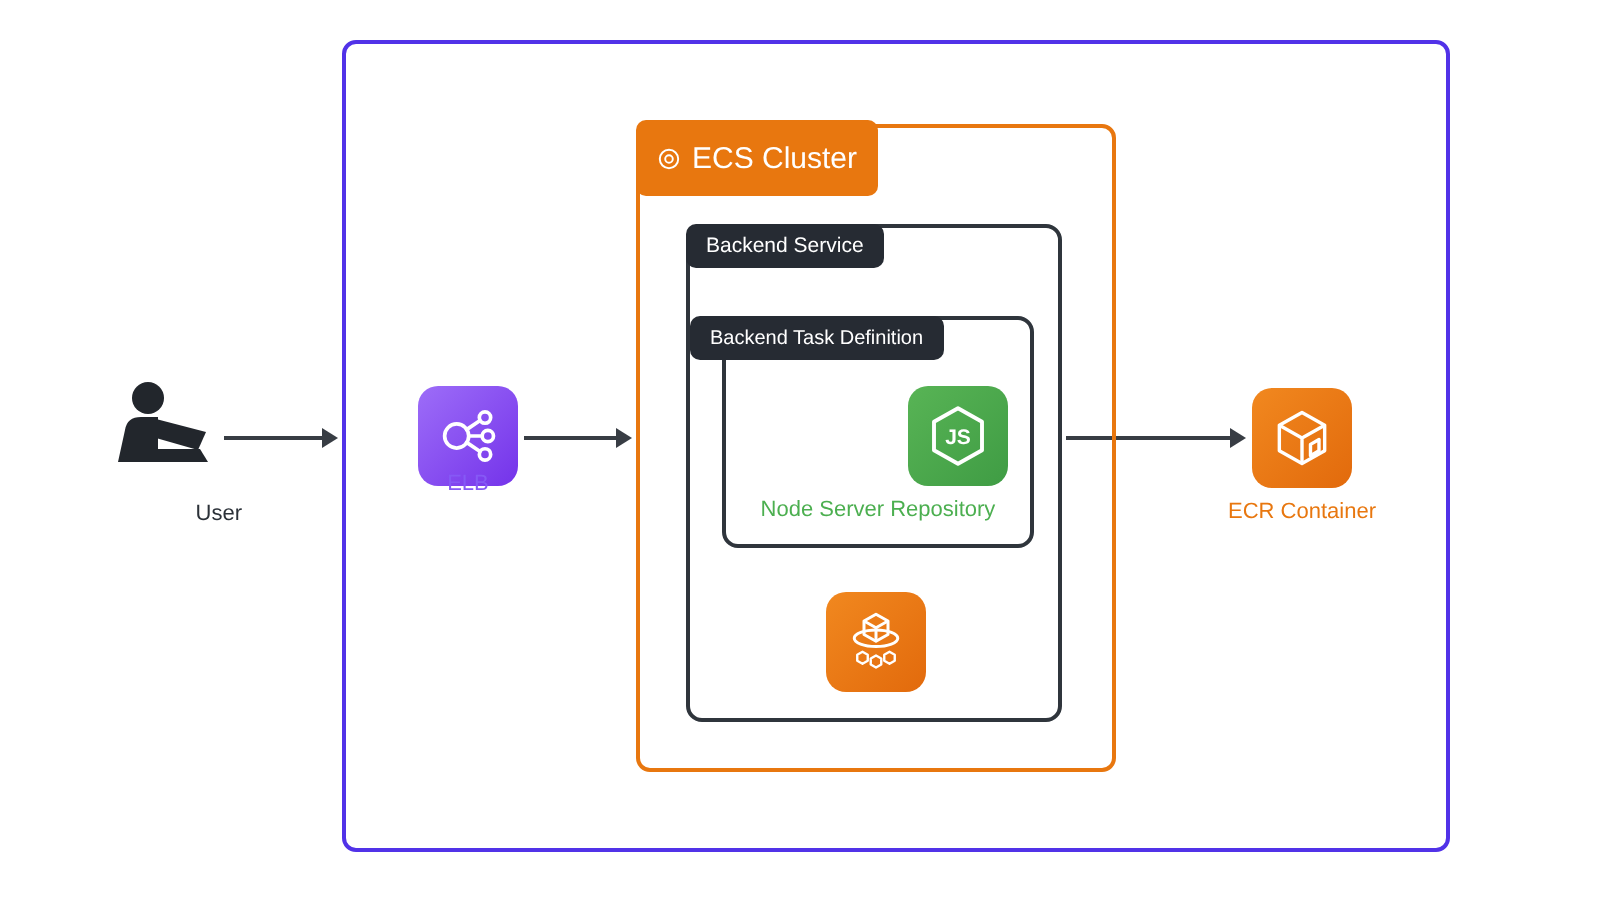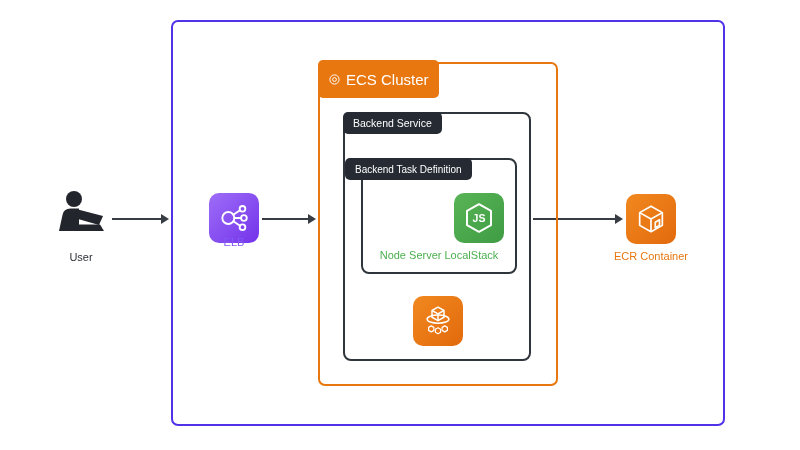--- a/index.html
+++ b/index.html
@@ -26,21 +26,21 @@
 
   
   .tile{position:absolute;width:50px;height:50px;border-radius:10px;display:flex;align-items:center;justify-content:center;}
   .tile-elb{left:209px;top:193px;background:linear-gradient(135deg,#9d6df8 0%,#7433ea 100%);}
   .tile-node{left:415px;top:193px;background:linear-gradient(135deg,#58b455 0%,#3f9c44 100%);margin-left:39px;}
   .tile-ecs-service{left:413px;top:296px;background:linear-gradient(135deg,#f1881f 0%,#e26a0c 100%);}
   .tile-ecr{left:626px;top:194px;background:linear-gradient(135deg,#f1881f 0%,#e26a0c 100%);}
 
   
   .node-label{position:absolute;font-size:11px;text-align:center;}
-  .user-label{left:41px;top:251px;width:80px;color:#2b3138;}
+  .user-label{left:41px;top:251px;width:80px;color:#2b3138;text-align:right;}
   .elb-label{left:194px;top:236px;width:80px;color:#8659f5;}
   .node-server-label{left:359px;top:249px;width:160px;color:#4caf50;}
   .ecr-label{left:591px;top:250px;width:120px;color:#e8770f;}
 
   
   .arrow{position:absolute;height:2px;background:#383d44;}
   .arrow::after{content:"";position:absolute;right:-7px;top:-4px;width:0;height:0;
     border-left:8px solid #383d44;border-top:5px solid transparent;border-bottom:5px solid transparent;}
   .arrow-1{left:112px;top:218px;width:50px;}
   .arrow-2{left:262px;top:218px;width:47px;}
@@ -100,21 +100,21 @@
     </svg>
   </div>
   <div class="node-label elb-label">ELB</div>
 
   <div class="tile tile-node">
     <svg width="36" height="36" viewBox="0 0 48 48">
       <path d="M24 5.5 L40 14.5 V33.5 L24 42.5 L8 33.5 V14.5 Z" fill="none" stroke="#ffffff" stroke-width="2.6" stroke-linejoin="round"></path>
       <text x="24" y="29.5" text-anchor="middle" font-size="14" font-weight="bold" fill="#ffffff" font-family="Liberation Sans, sans-serif">JS</text>
     </svg>
   </div>
-  <div class="node-label node-server-label">Node Server LocalStack</div>
+  <div class="node-label node-server-label">Node Server Repository</div>
 
   <div class="tile tile-ecs-service">
     <svg width="36" height="36" viewBox="0 0 48 48" fill="none" stroke="#ffffff" stroke-width="2" stroke-linejoin="round">
       <ellipse cx="24" cy="21.5" rx="14.5" ry="5.5"></ellipse>
       <path d="M24 5.5 L32 10 V19 L24 23.5 L16 19 V10 Z"></path>
       <path d="M16 10 L24 14.5 L32 10 M24 14.5 V23.5"></path>
       <g stroke-width="1.6">
         <path d="M15 30.5 l3.5 2 v4 l-3.5 2 l-3.5 -2 v-4 Z"></path>
         <path d="M24 33 l3.5 2 v4 l-3.5 2 l-3.5 -2 v-4 Z"></path>
         <path d="M33 30.5 l3.5 2 v4 l-3.5 2 l-3.5 -2 v-4 Z"></path>

